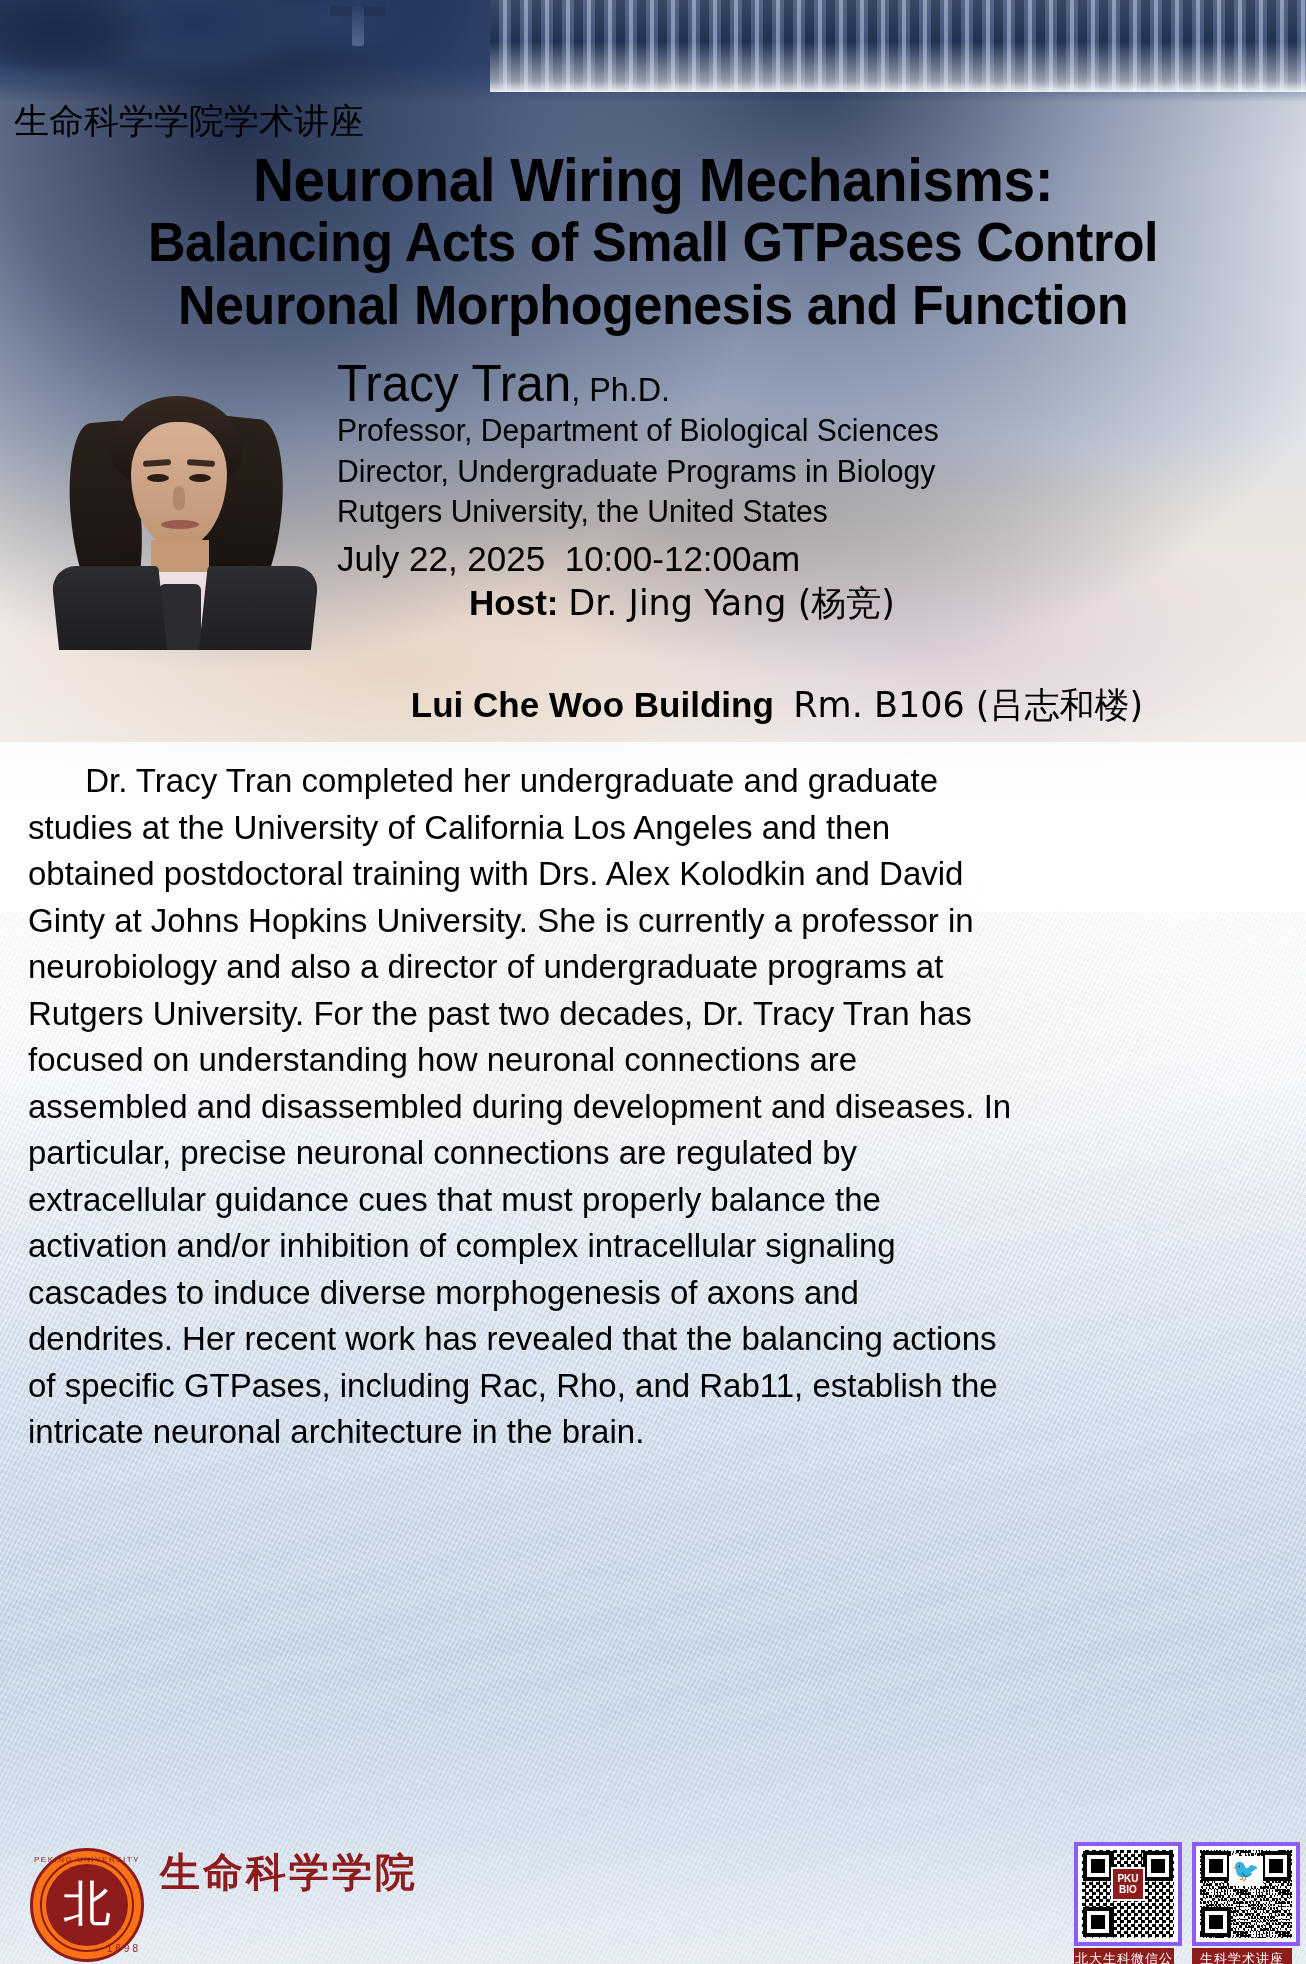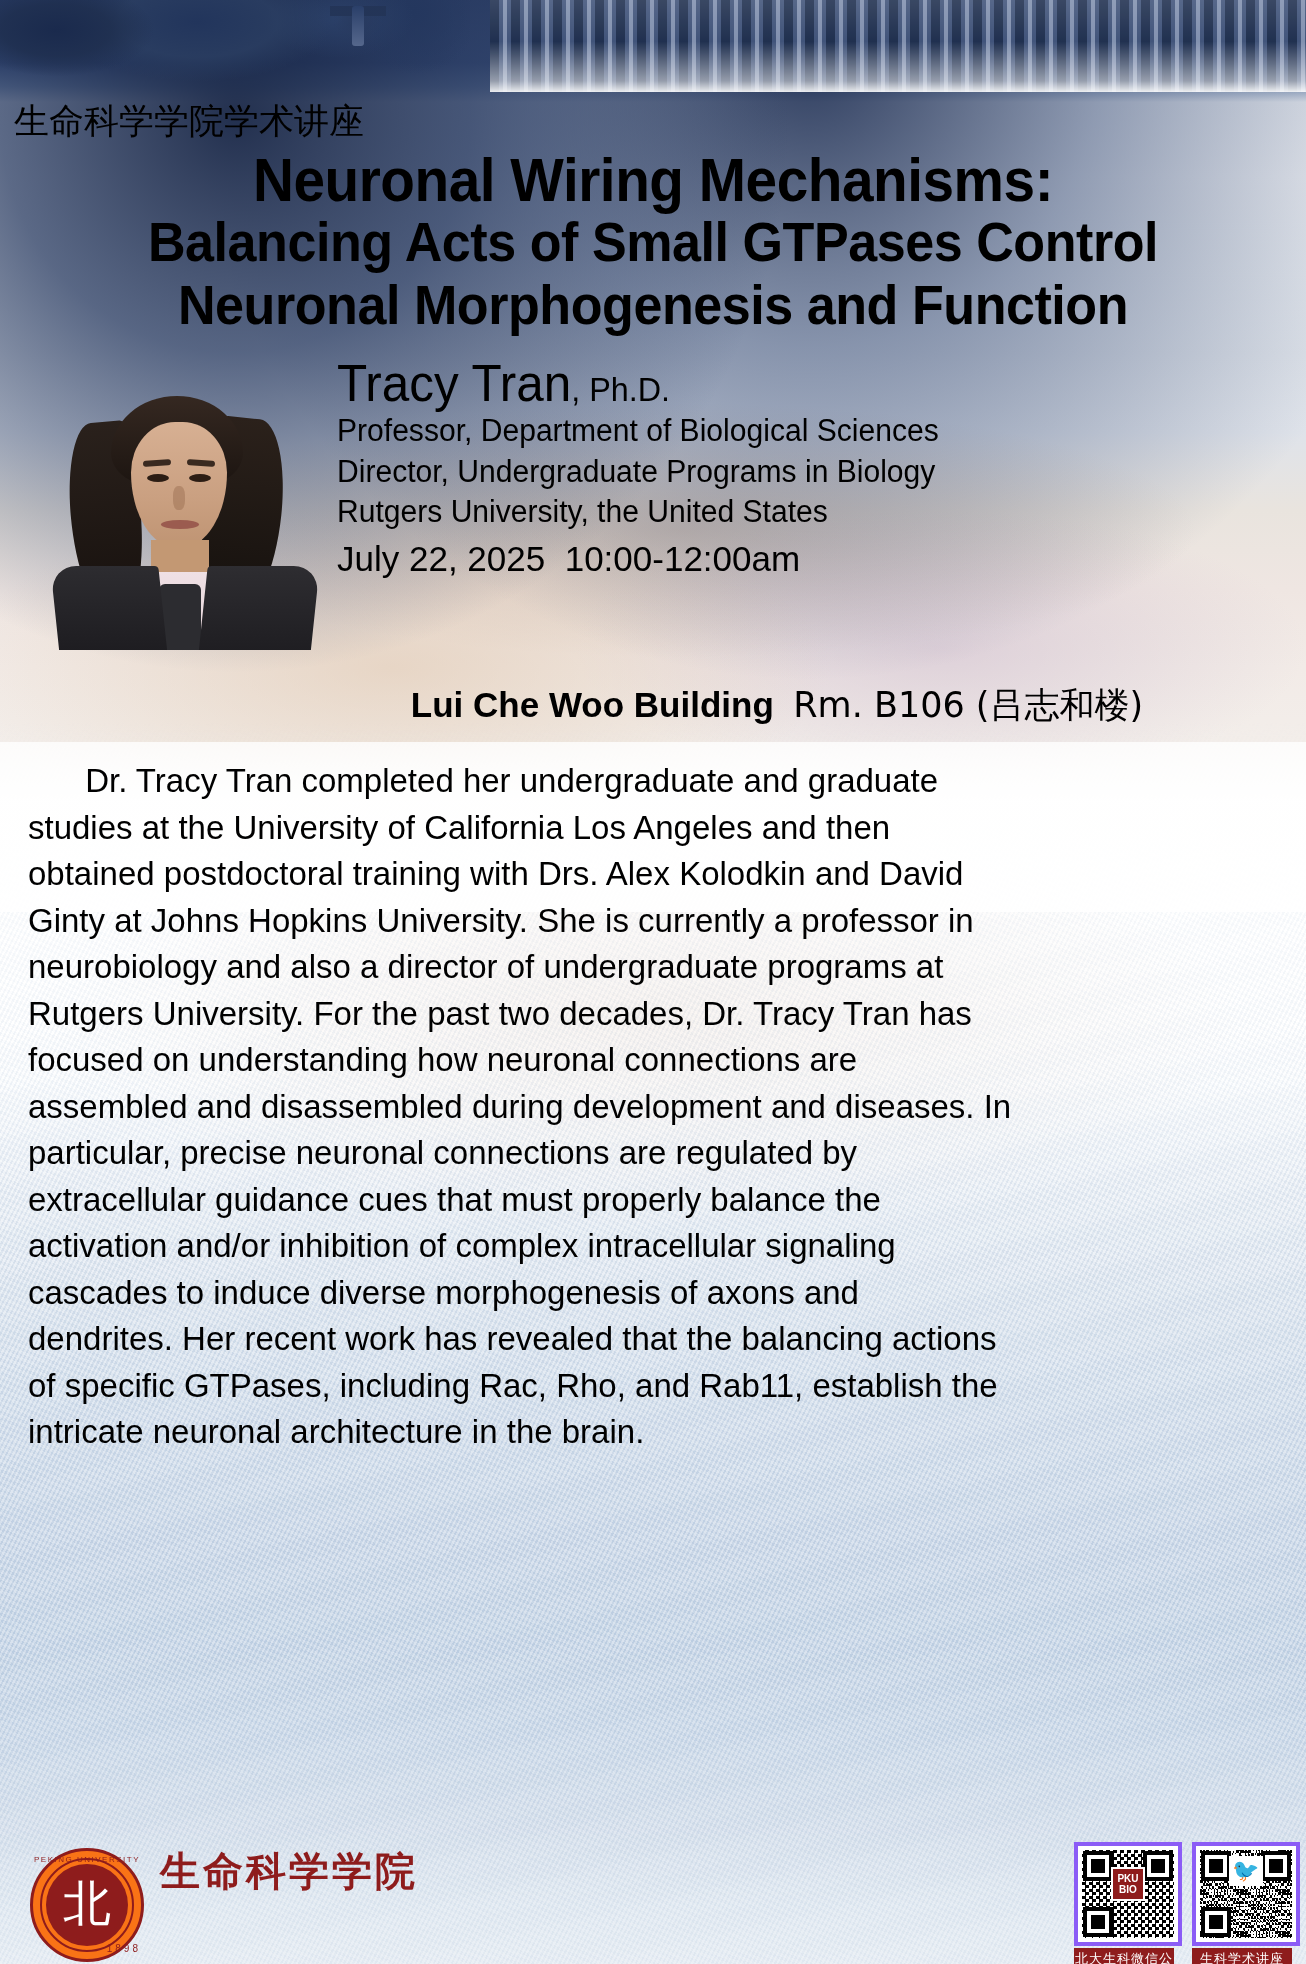--- a/index.html
+++ b/index.html
@@ -200,21 +200,21 @@
     position:absolute;left:0;right:0;bottom:5px;text-align:right;
     font-size:10px;color:#8e1c1c;letter-spacing:3px;
   }
   .pku-logo .topring{
     position:absolute;left:0;right:0;top:4px;text-align:center;
     font-size:8px;color:#8e1c1c;letter-spacing:1.5px;
   }
   .school-zh{
     position:absolute;left:160px;top:12px;
     font-size:40px;line-height:1;color:#8e1c1c;font-weight:bold;
-    font-family:Liberation Serif, serif;
+    font-family:Liberation Sans, sans-serif;
     letter-spacing:3px;
   }
   .school-en{
     position:absolute;left:160px;top:76px;
     font-size:29px;line-height:1;color:#111;margin-top:48px;
   }
 
   .qr-wrap{position:absolute;right:14px;top:2px;display:flex;gap:18px;}
   .qr-card{width:100px;}
   .qr-img{
@@ -304,20 +304,22 @@
     <div class="speaker">
       <div class="sp-name"><span>Tracy Tran</span><span class="deg">, Ph.D.</span>
       </div>
       <div class="sp-line">Professor, Department of Biological Sciences</div>
       <div class="sp-line">Director, Undergraduate Programs in Biology</div>
       <div class="sp-line">Rutgers University, the United States</div>
 
       <div class="sp-datetime"><b>July 22, 2025</b><span>&nbsp;&nbsp;</span><span>10:00-12:00am</span>
       </div>
 
+      <div class="sp-host"><b>Host:</b><span>&nbsp;</span><span class="cjk">Dr. Jing Yang (杨竞)</span>
+      </div>
 
       <div class="sp-venue"><b>Lui Che Woo Building</b><span>&nbsp;&nbsp;</span><span class="cjk">Rm. B106 (吕志和楼)</span>
       </div>
     </div>
 
     <div class="abstract">
       <p>Dr. Tracy Tran completed her undergraduate and graduate studies at the University of California Los Angeles and then obtained postdoctoral training with Drs. Alex Kolodkin and David Ginty at Johns Hopkins University. She is currently a professor in neurobiology and also a director of undergraduate programs at Rutgers University. For the past two decades, Dr. Tracy Tran has focused on understanding how neuronal connections are assembled and disassembled during development and diseases. In particular, precise neuronal connections are regulated by extracellular guidance cues that must properly balance the activation and/or inhibition of complex intracellular signaling cascades to induce diverse morphogenesis of axons and dendrites. Her recent work has revealed that the balancing actions of specific GTPases, including Rac, Rho, and Rab11, establish the intricate neuronal architecture in the brain.</p>
     </div>
 
     <div class="footer">

